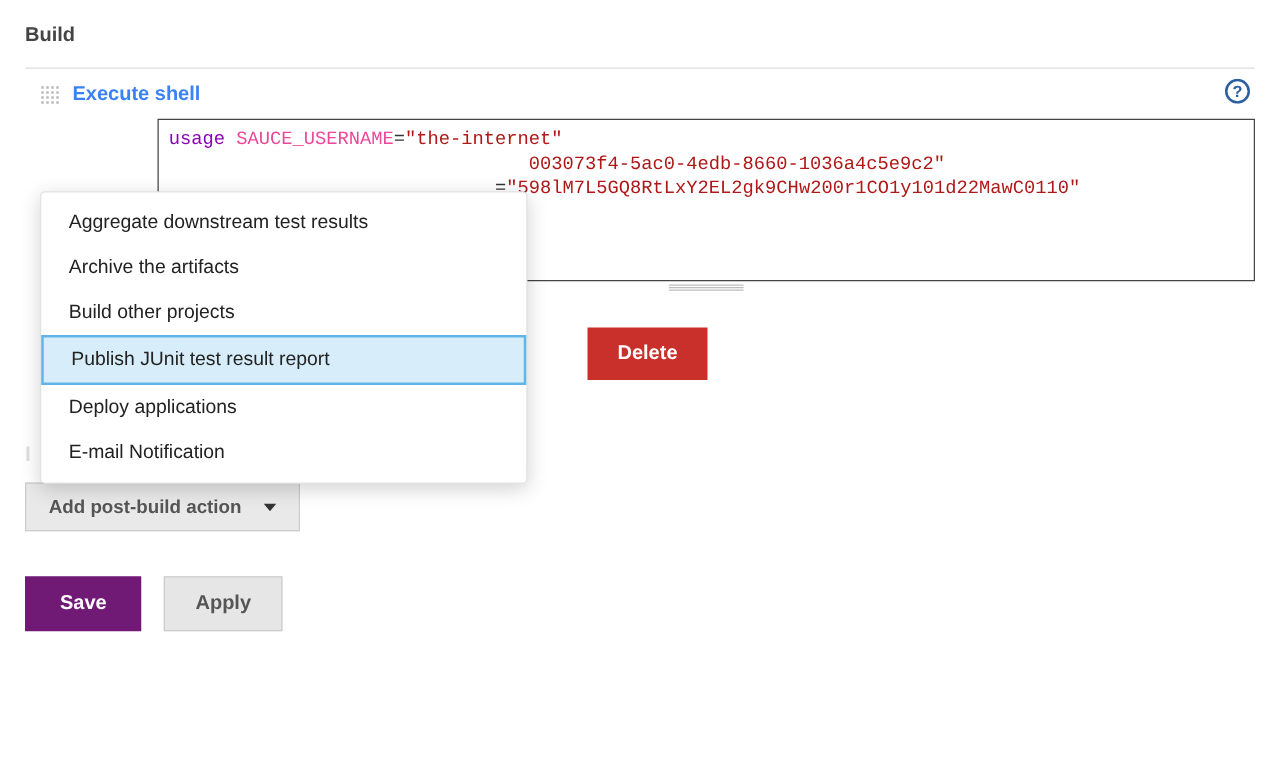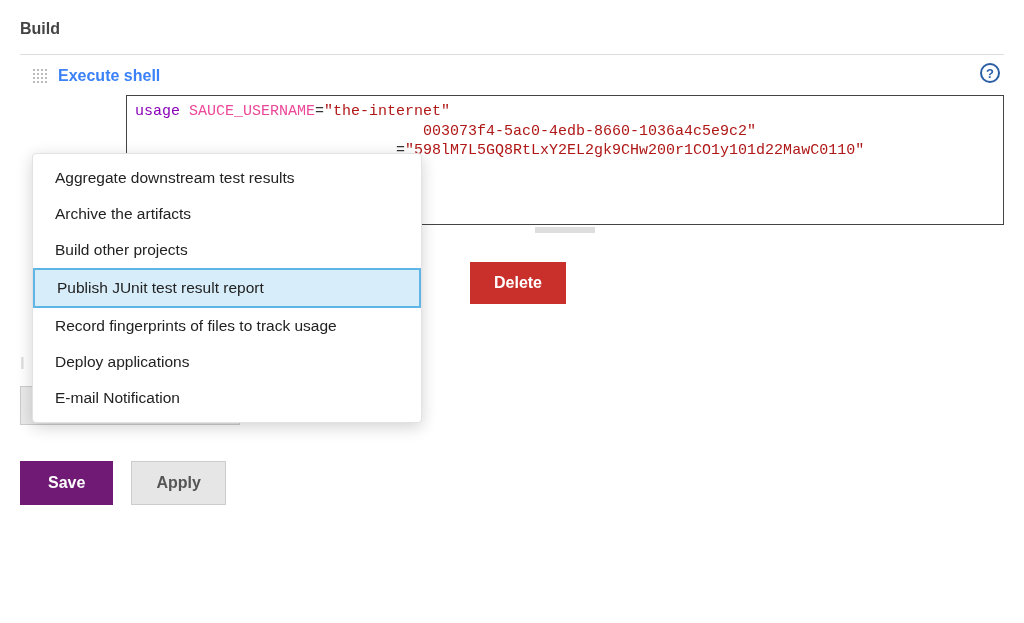--- a/index.html
+++ b/index.html
@@ -245,21 +245,20 @@
 
     <div class="delete-row">
       <button class="delete-btn">Delete</button>
     </div>
 
     <div class="menu-popup" id="menu-popup">
         <div class="menu-item">Aggregate downstream test results</div>
         <div class="menu-item">Archive the artifacts</div>
         <div class="menu-item">Build other projects</div>
         <div class="menu-item selected">Publish JUnit test result report</div>
-        <div class="menu-item">Record fingerprints of files to track usage</div>
         <div class="menu-item">Deploy applications</div>
         <div class="menu-item">E-mail Notification</div>
       </div>
 
   </div>
 
   <div class="post-build-section">
     <div class="dim-title" style="opacity:.15;">I</div>
     <button class="dropdown-btn">
       <span>Add post-build action</span>

